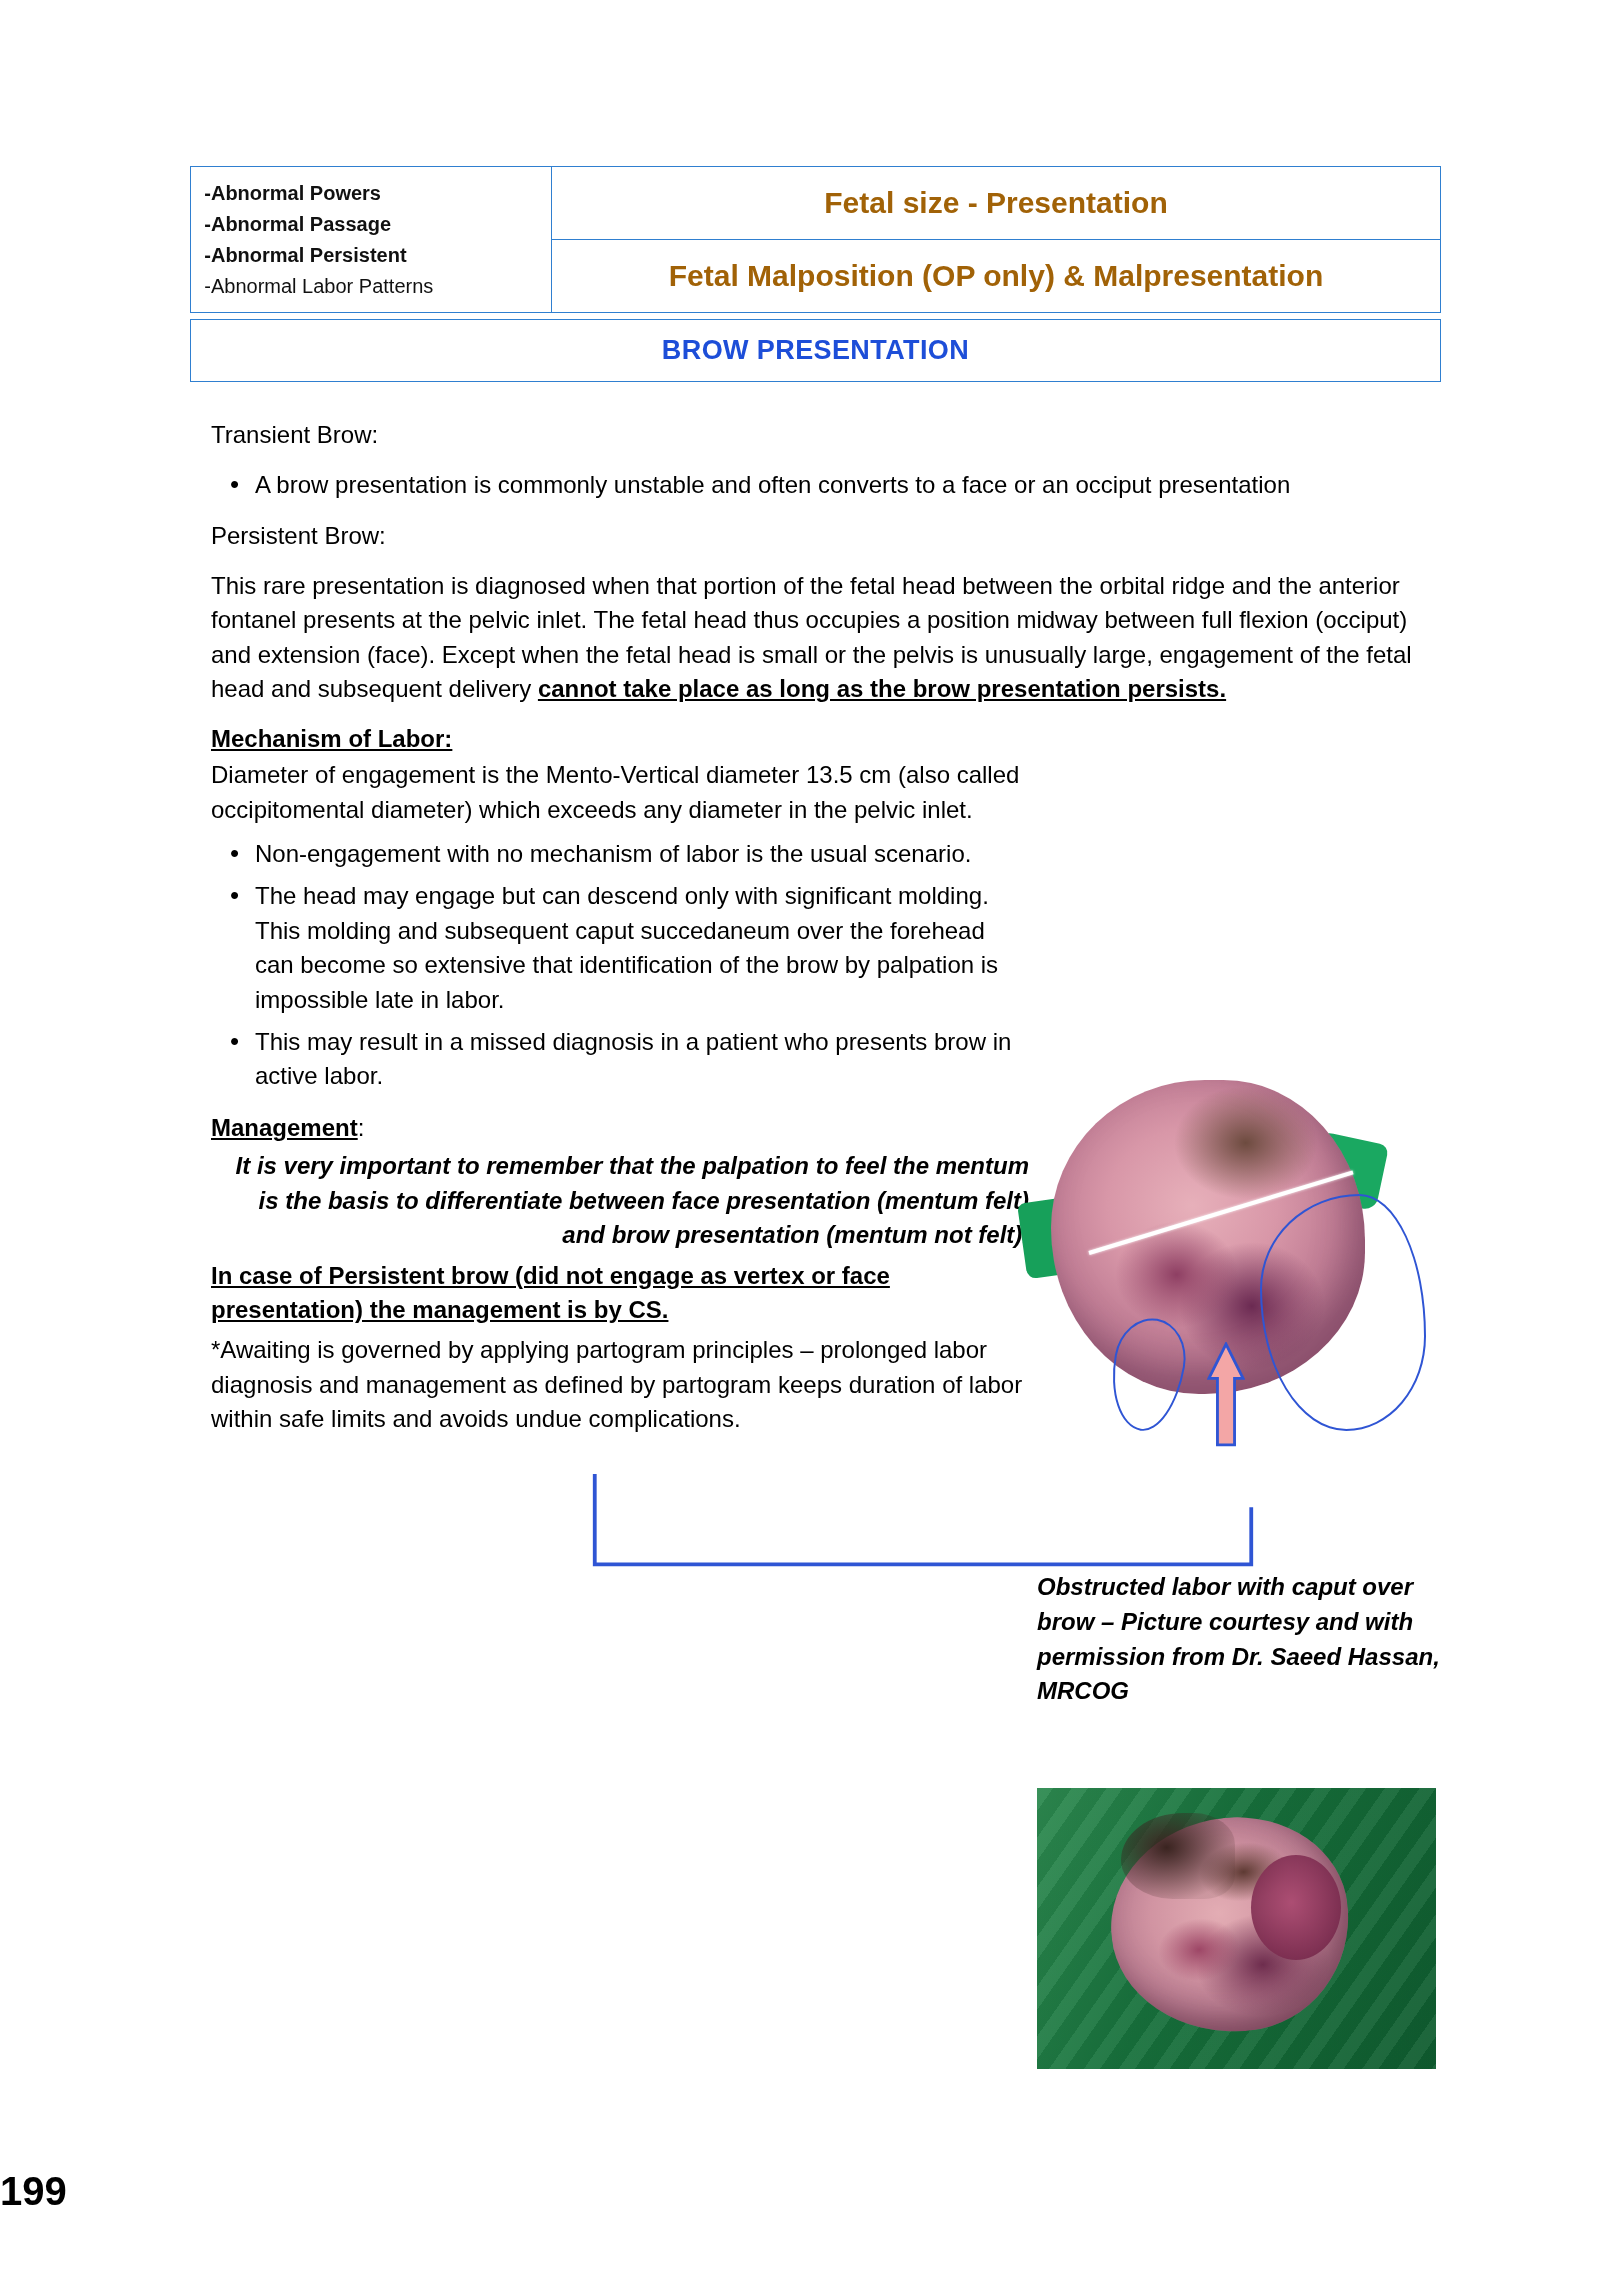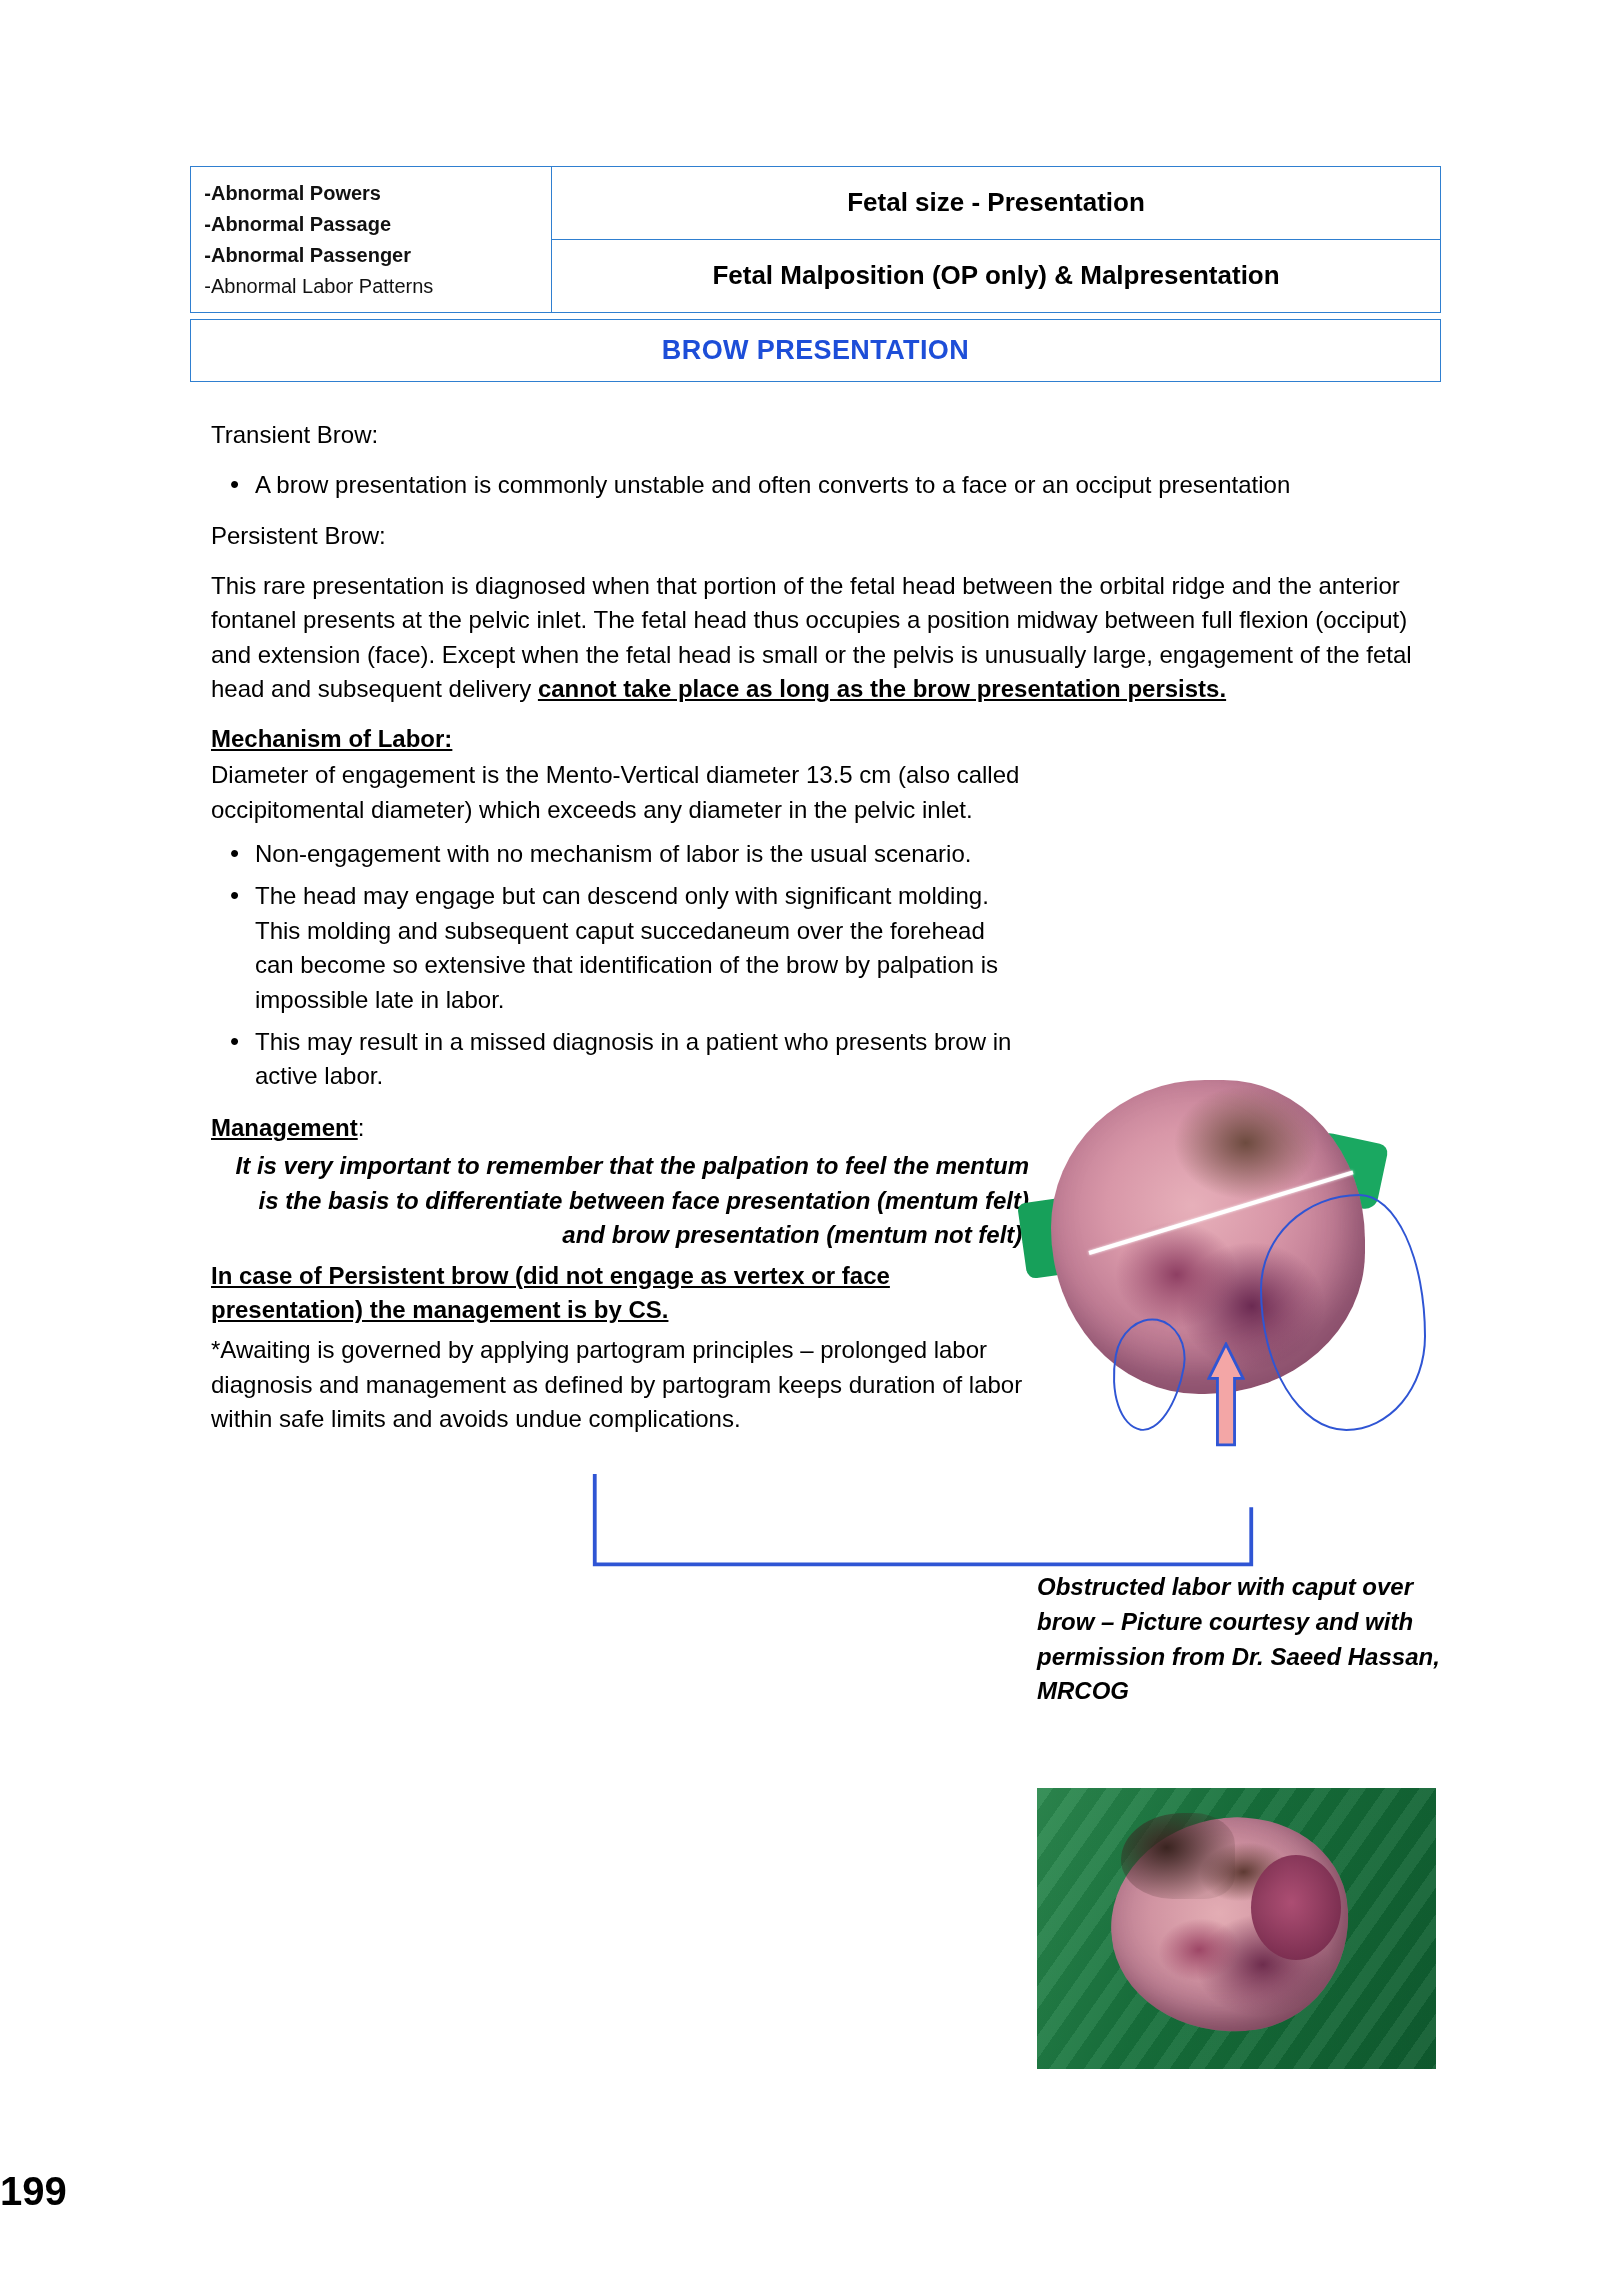--- a/index.html
+++ b/index.html
@@ -49,23 +49,23 @@
   .hdr-right {
     flex: 1;
     display: flex;
     flex-direction: column;
   }
   .hdr-cell {
     flex: 1;
     display: flex;
     align-items: center;
     justify-content: center;
-    color: #000000;
-    font-weight: bold;
-    font-size: 26px;
+    color: #a16207;
+    font-weight: bold;
+    font-size: 30px;
     box-sizing: border-box;
     padding: 13.3px 7.6px;
   }
   .hdr-cell.divider { border-top: 1.9px solid #2f7fd0; }
 
   .hdr-bottom {
     margin-top: 5.7px;
     width: 100%;
     border: 1.9px solid #2f7fd0;
     box-sizing: border-box;
@@ -293,21 +293,21 @@
 </head>
 <body>
 
 <div class="page">
 
   <div class="header-wrap">
     <div class="hdr-top">
       <div class="hdr-left">
         <div class="bold-line">-Abnormal Powers</div>
         <div class="bold-line">-Abnormal Passage</div>
-        <div class="bold-line">-Abnormal Passenger</div>
+        <div class="bold-line">-Abnormal Persistent</div>
         <div>-Abnormal Labor Patterns</div>
       </div>
       <div class="hdr-right">
         <div class="hdr-cell">Fetal size - Presentation</div>
         <div class="hdr-cell divider">Fetal Malposition (OP only) &amp; Malpresentation</div>
       </div>
     </div>
     <div class="hdr-bottom">BROW PRESENTATION</div>
   </div>
 

